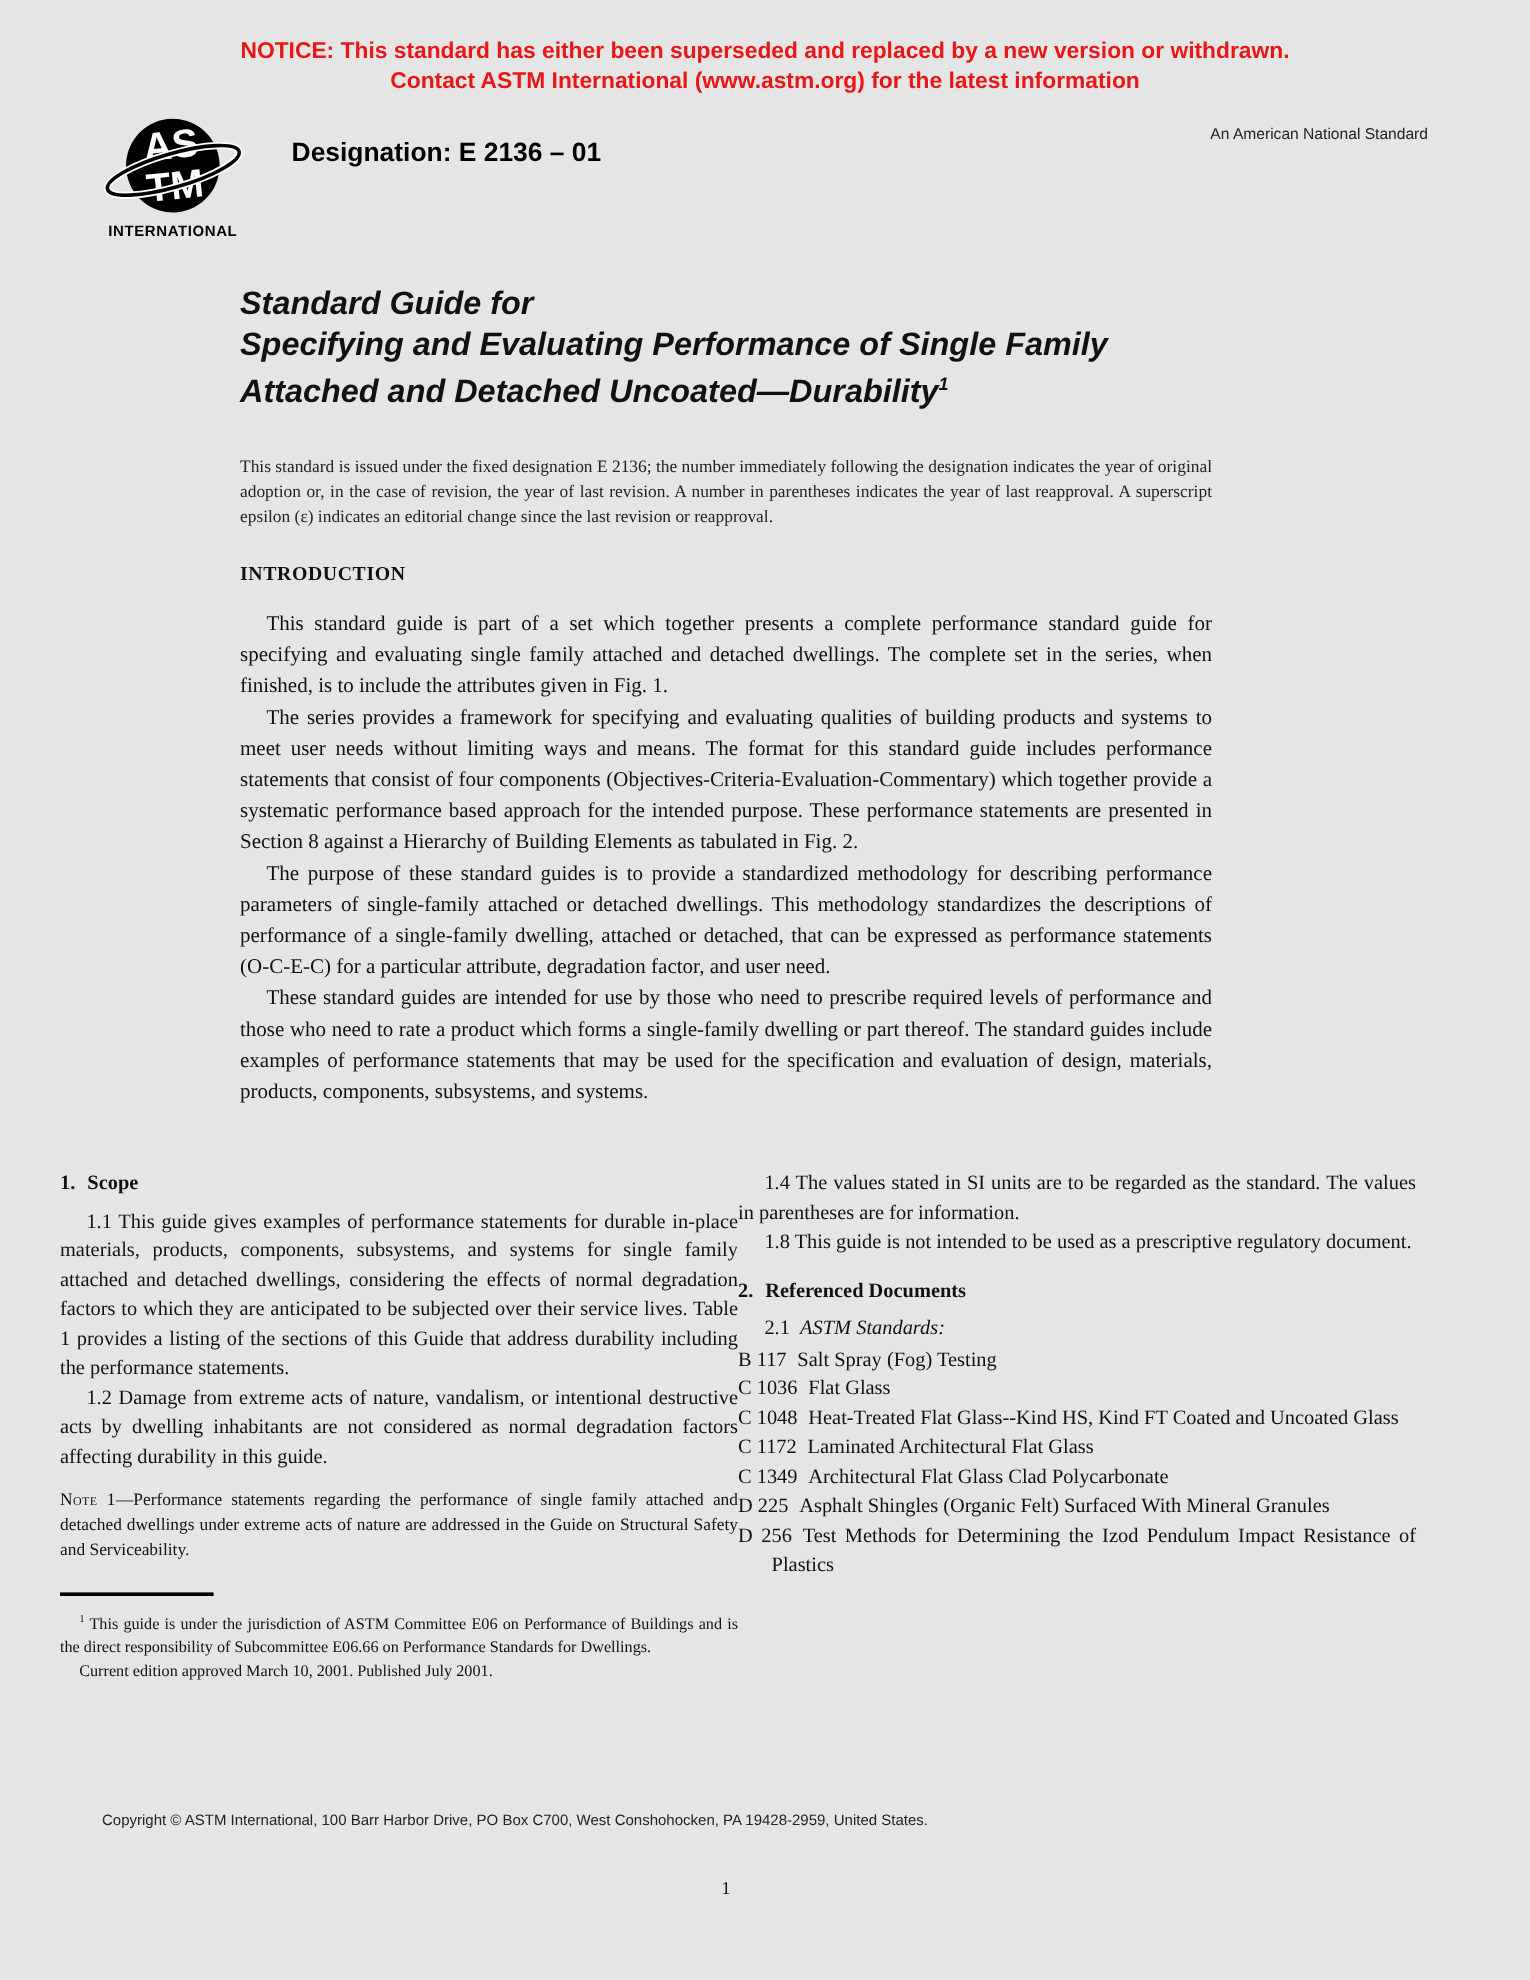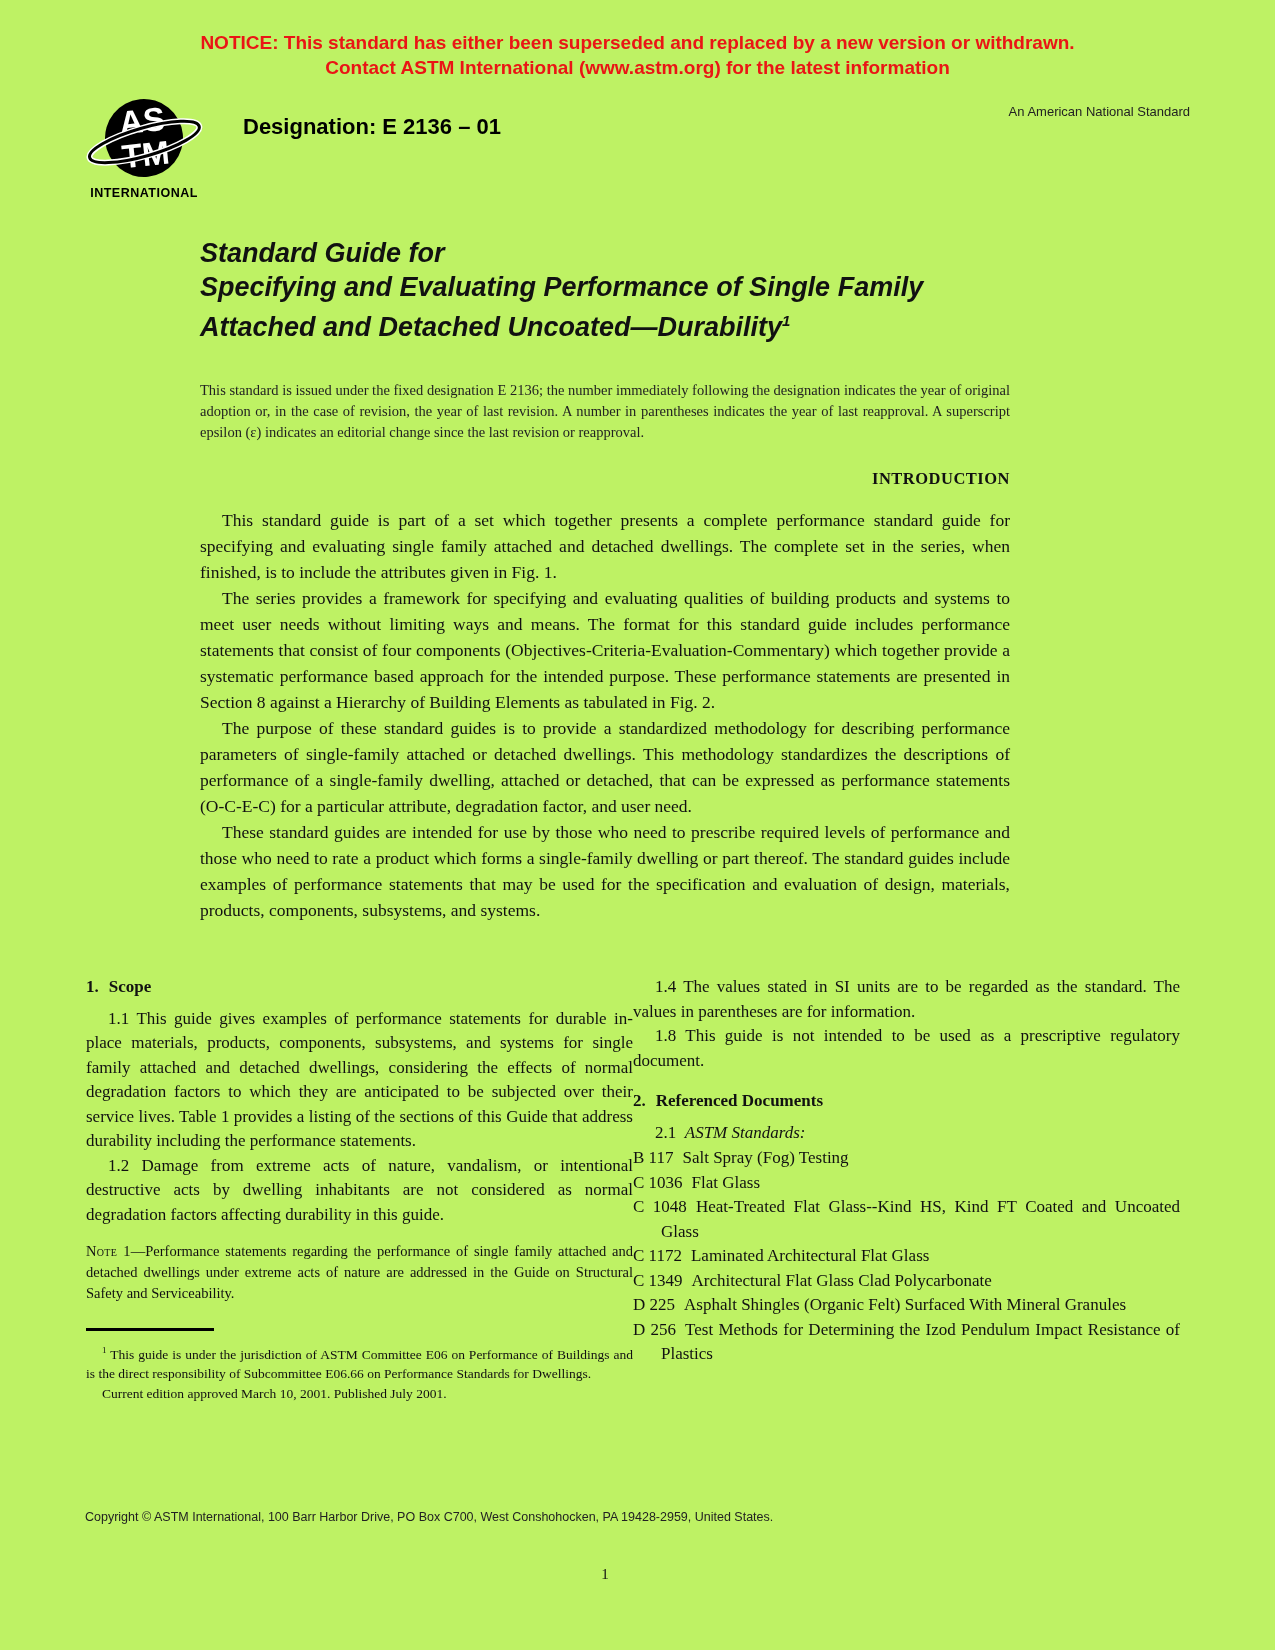--- a/index.html
+++ b/index.html
@@ -1,21 +1,21 @@
 <!DOCTYPE html>
 <html><head>
 <meta charset="utf-8">
 <style>
   * { margin:0; padding:0; box-sizing:border-box; }
   html,body { background:#888; }
   .page {
     position:relative;
     width:1275px; height:1650px;
     margin:0 auto;
-    background:#bef264;
+    background:#e5e5e5;
     color:#111;
     font-family:"Liberation Serif", serif;
     overflow:hidden;
   }
   
   .notice {
     padding-top:30px;
     text-align:center;
     font-family:"Liberation Sans", sans-serif;
     font-weight:bold;
@@ -54,32 +54,32 @@
     font-weight:bold; font-size:27px; line-height:34px; color:#111;font-style:italic;
   }
   .doc-title sup { font-size:15px; }
   .preamble {
     margin-top:36px;
     font-size:14.5px; line-height:21px;
     text-align:justify; color:#222;
   }
   .intro-heading {
     margin-top:26px;
-    text-align:right;
+    text-align:left;
     font-weight:bold; font-size:16.5px; letter-spacing:0.5px;
   }
   .intro-paras { margin-top:18px; }
   .intro-paras p {
     font-size:17.5px; line-height:26px;
     text-align:justify; text-indent:22px;
   }
   
   .columns {
     display:flex; 
-    margin:52px 95px 0 86px;
+    margin:52px 95px 0 50px;
   }
   .col { flex:1; font-size:17px; line-height:24.5px; text-align:justify; }
   .sec-heading { font-weight:bold; font-size:17px; margin-bottom:7px; }
   .sec-heading .num { margin-right:10px; }
   .col p.body-p { text-indent:22px; }
   .note {
     margin-top:14px;
     font-size:14.5px; line-height:21px; text-align:justify;
   }
   .note .smallcaps { font-variant:small-caps; letter-spacing:0.3px; }

